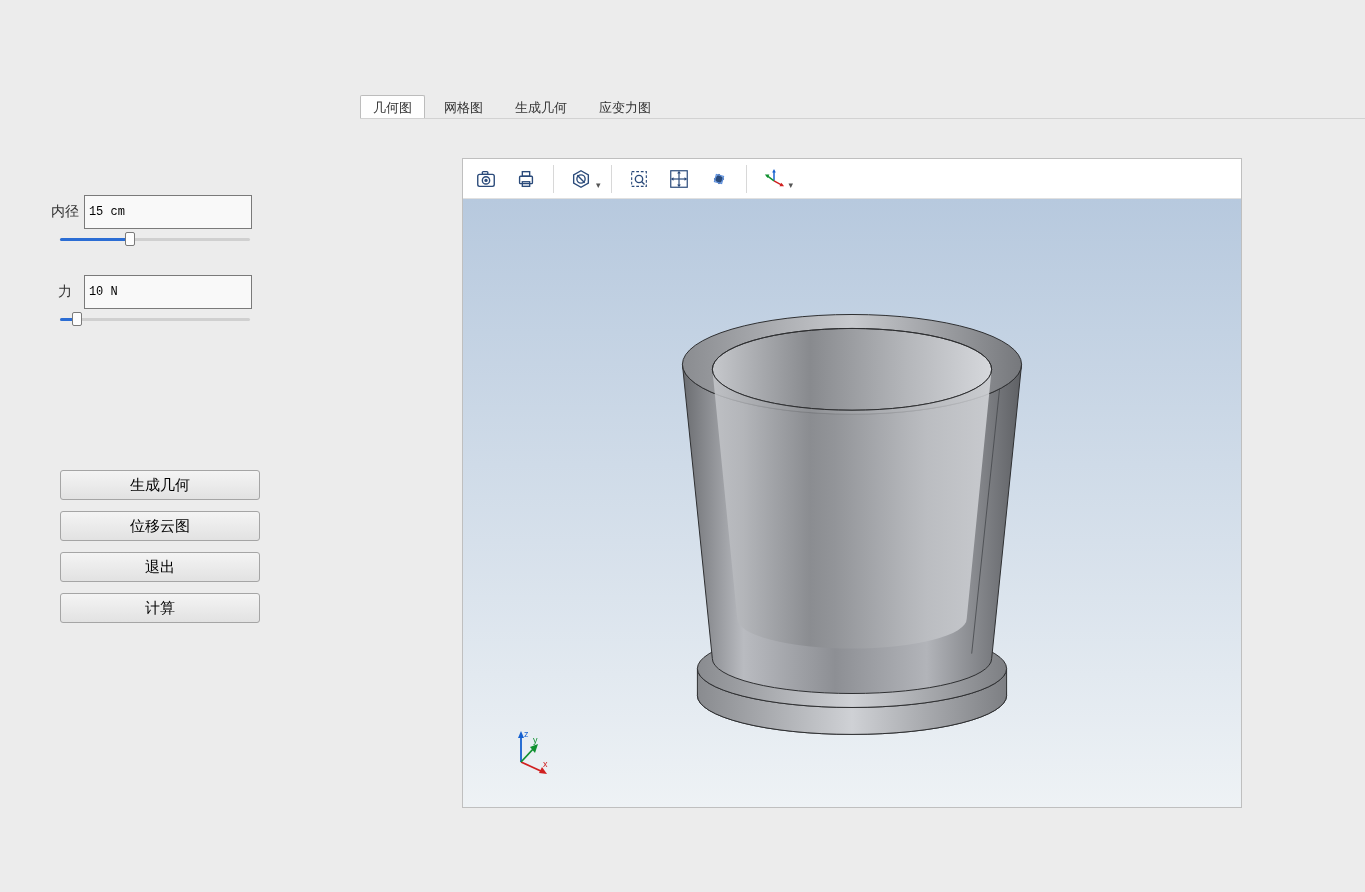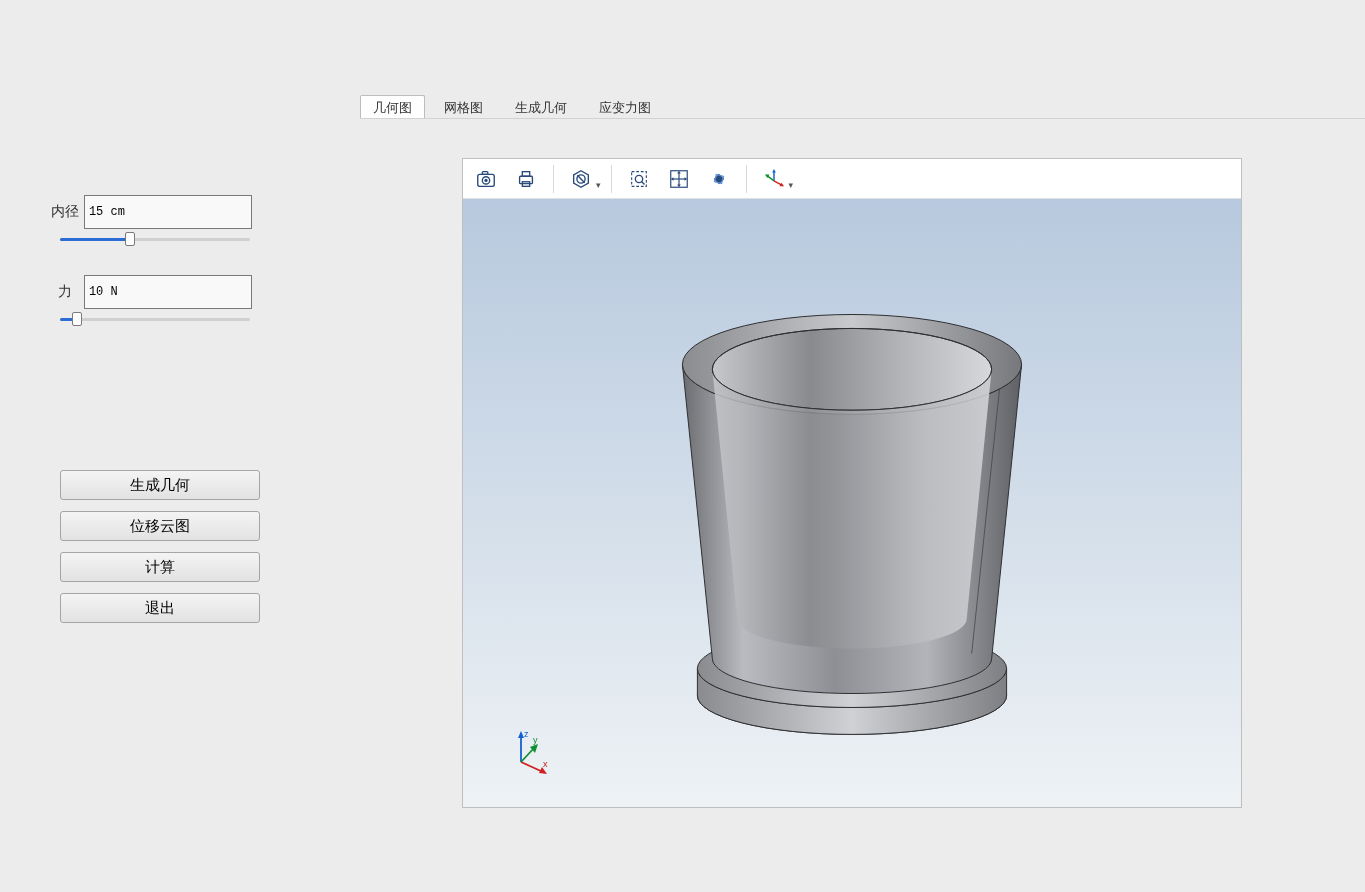--- a/index.html
+++ b/index.html
@@ -219,22 +219,22 @@
         <div class="slider-fill" style="width:9%"></div>
         <div class="slider-thumb" style="left:9%"></div>
       </div>
     </div>
   </div>
 </div>
 
 <div class="btns">
   <button class="btn">生成几何</button>
   <button class="btn">位移云图</button>
+  <button class="btn">退出</button>
   <button class="btn">计算</button>
-  <button class="btn">退出</button>
 </div>
 
 <div class="tabs">
   <div class="tab active">几何图</div>
   <div class="tab">网格图</div>
   <div class="tab">生成几何</div>
   <div class="tab">应变力图</div>
 </div>
 <div class="tabbar-line"></div>
 

